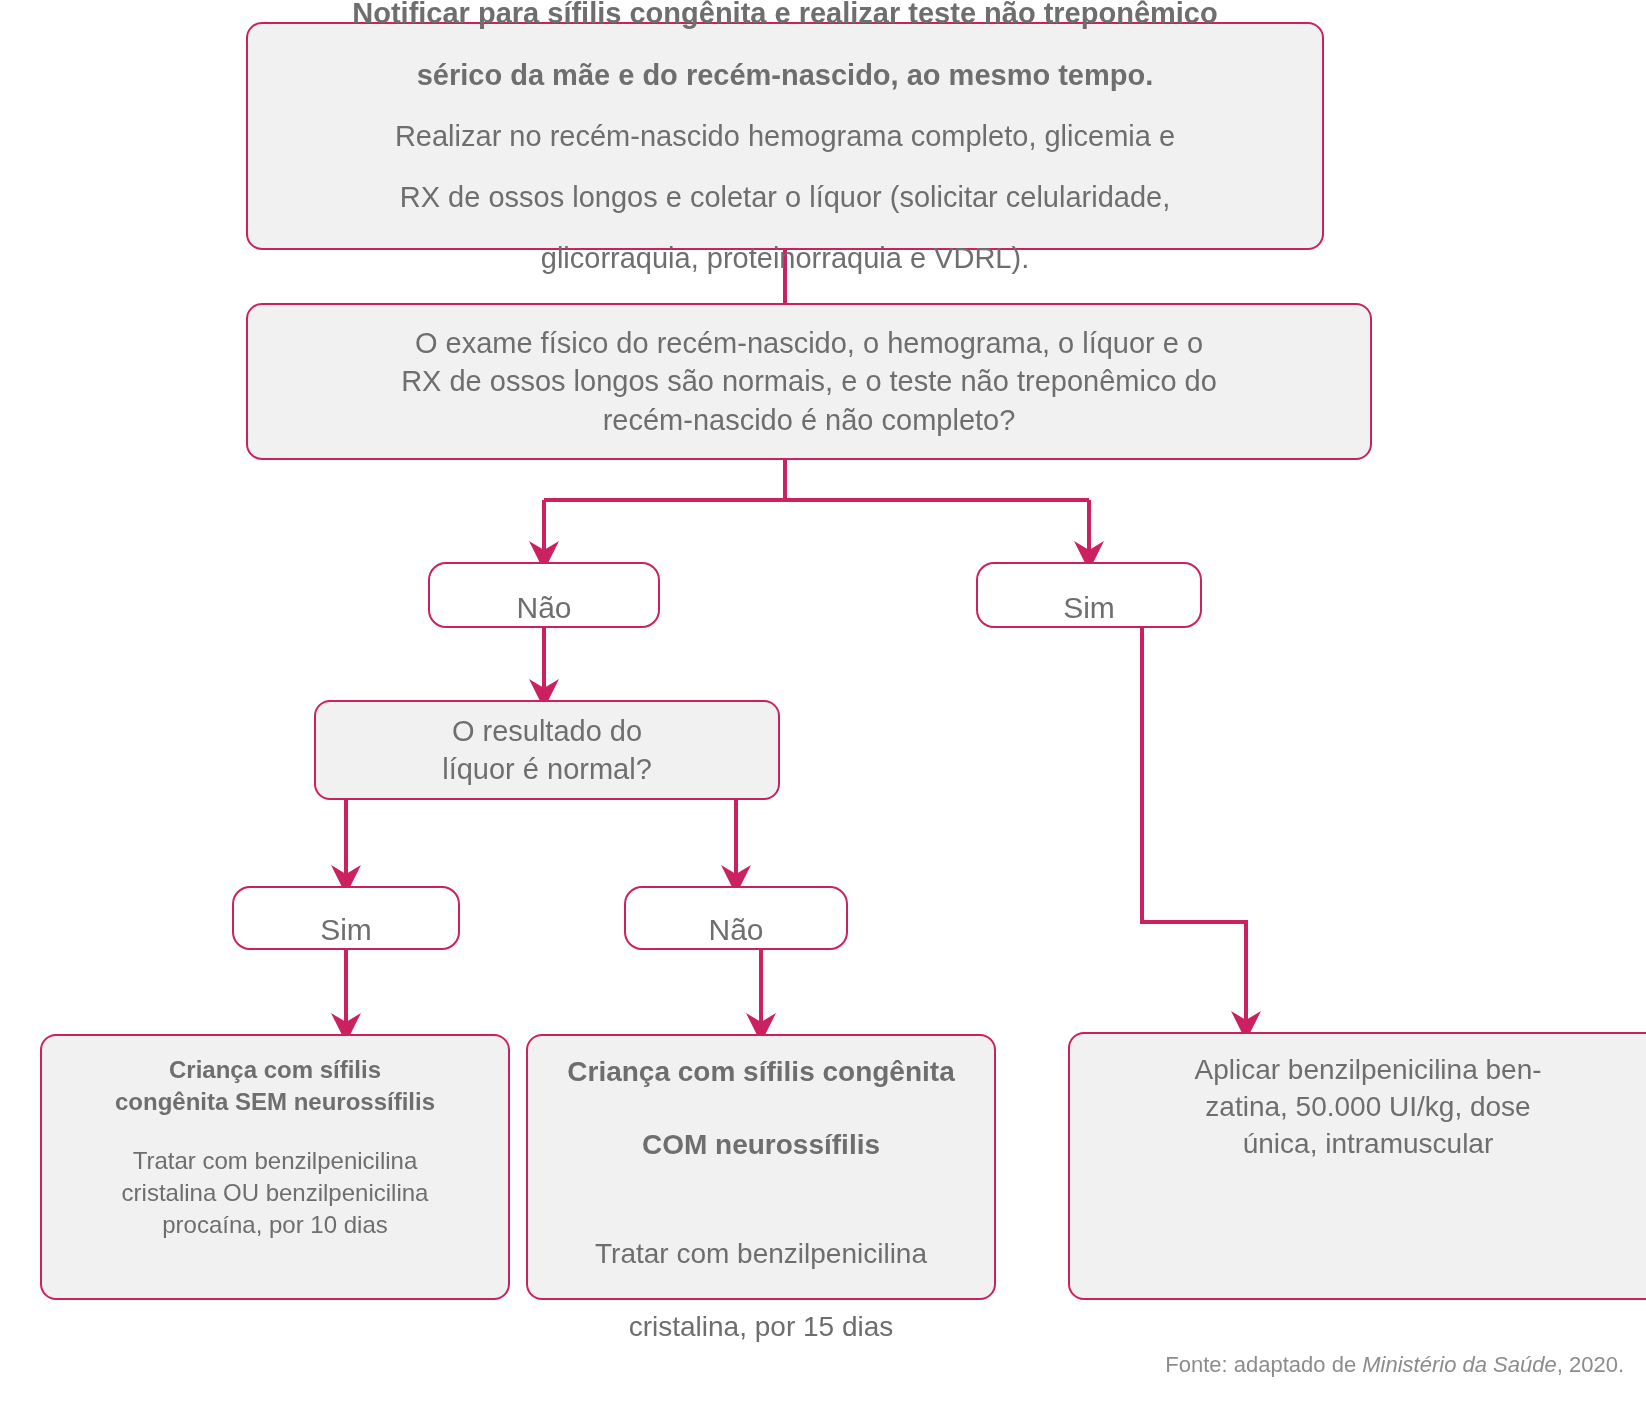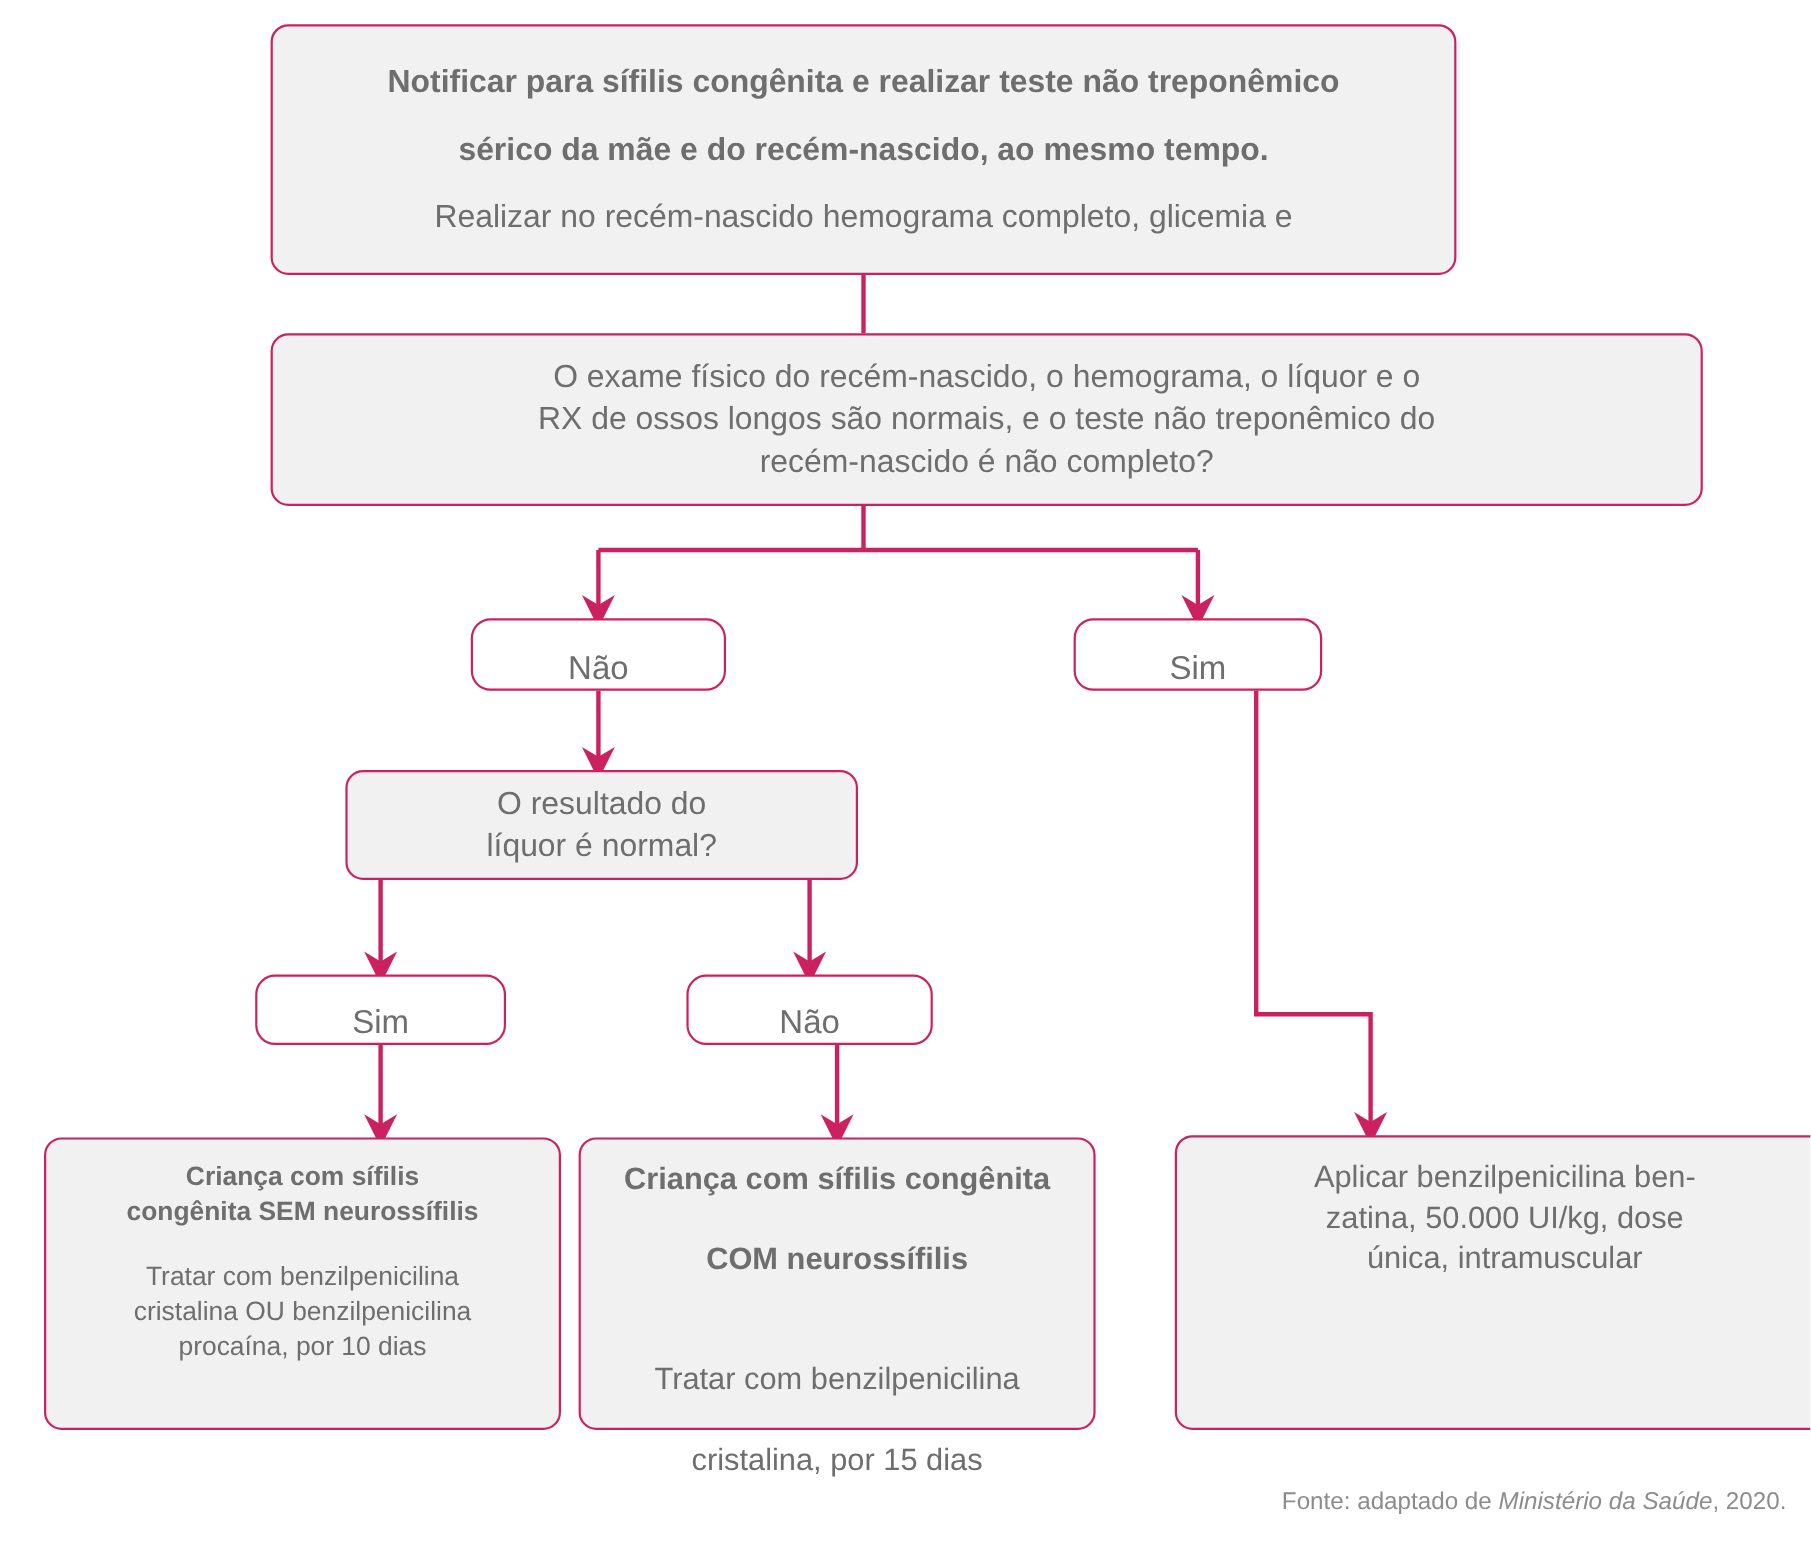--- a/index.html
+++ b/index.html
@@ -65,21 +65,21 @@
   }
 
   
   #node-notificar {
     left: 246px;  top: 22px;   width: 1078px; height: 228px;
     font-size: 29px;
     padding: 10px 34px;
     gap: 23px;
   }
   #node-avaliacao {
-    left: 246px;  top: 303px;  width: 1302px; height: 157px;
+    left: 246px;  top: 303px;  width: 1126px; height: 157px;
     font-size: 29px;
     padding: 8px 30px;
   }
   #node-nao-1 {
     left: 428px;  top: 562px;  width: 232px;  height: 66px;
   }
   #node-sim-1 {
     left: 976px;  top: 562px;  width: 226px;  height: 66px;
   }
   #node-liquor {
@@ -155,20 +155,22 @@
       <path d="M 761 950 L 761 1028" marker-end="url(#arrow)"></path>
 
       <path d="M 1142 628 L 1142 922 L 1246 922 L 1246 1026" marker-end="url(#arrow)"></path>
     </g>
   </svg>
 
   <div class="node" id="node-notificar">
     <span class="strong">Notificar para sífilis congênita e realizar teste não treponêmico</span>
     <span class="strong">sérico da mãe e do recém-nascido, ao mesmo tempo.</span>
     <span class="plain">Realizar no recém-nascido hemograma completo, glicemia e</span>
+    <span class="plain">RX de ossos longos e coletar o líquor (solicitar celularidade,</span>
+    <span class="plain">glicorraquia, proteinorraquia e VDRL).</span>
   </div>
 
   <div class="node" id="node-avaliacao">
     <span class="plain">O exame físico do recém-nascido, o hemograma, o líquor e o</span>
     <span class="plain">RX de ossos longos são normais, e o teste não treponêmico do</span>
     <span class="plain">recém-nascido é não completo?</span>
   </div>
 
   <div class="node pill" id="node-nao-1">
     <span>Não</span>

